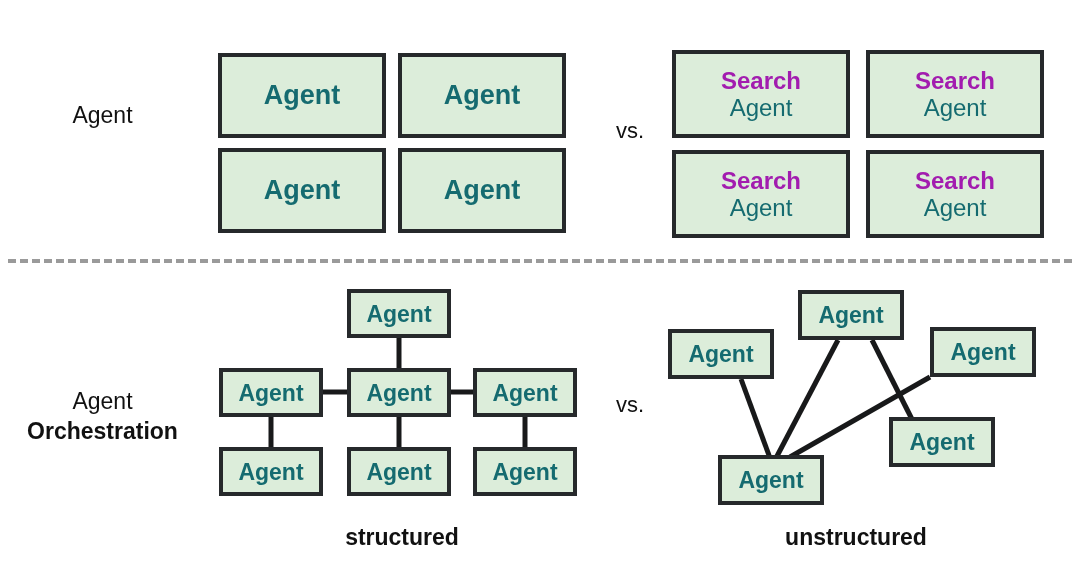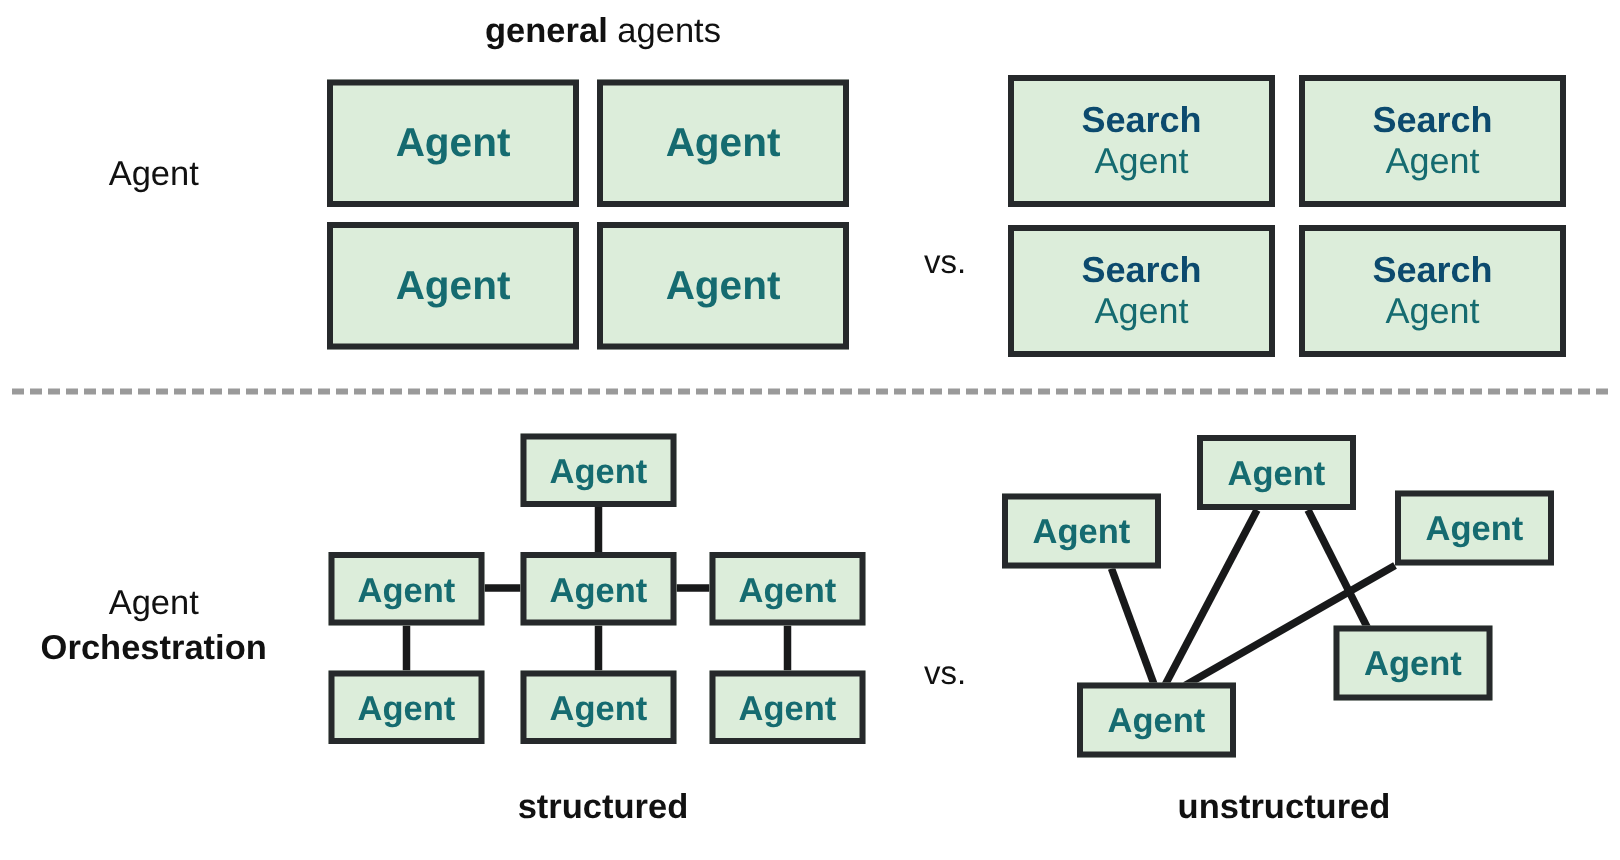--- a/index.html
+++ b/index.html
@@ -65,21 +65,20 @@
 
   
   .vs-label {
     position: absolute;
     font-size: 22px;
     line-height: 26px;
     font-weight: normal;
     color: #111111;
     text-align: center;
     width: 60px;
-    margin-top: 44px;
   }
   #vs-top    { left: 600px; top: 118px; }
   #vs-bottom { left: 600px; top: 392px; }
 
   
   #divider {
     position: absolute;
     left: 8px;
     top: 259px;
     width: 1064px;
@@ -103,21 +102,21 @@
     font-size: 27px;
     line-height: 31px;
     font-weight: bold;
     color: #156b70;
     white-space: nowrap;
   }
   .node .role-text {
     font-size: 24px;
     line-height: 27px;
     font-weight: bold;
-    color: #0c4a6e;
+    color: #a21caf;
     white-space: nowrap;
   }
   .node.two-line .agent-text {
     font-weight: normal;
     font-size: 24px;
     line-height: 28px;
   }
   .node.small .agent-text {
     font-size: 23px;
     line-height: 26px;
@@ -160,23 +159,20 @@
     z-index: 1;
     pointer-events: none;
   }
   .edges line { stroke: #18191a; stroke-width: 5; }
 </style>
 </head>
 <body>
 
 <div class="canvas">
 
-  <div class="col-header" id="header-general">
-    <span class="strong">general</span><span class="light"> agents</span>
-  </div>
 
   <div class="row-label" id="label-initialization">
     <span class="line1">Agent</span>
   </div>
   <div class="row-label" id="label-orchestration">
     <span class="line1">Agent</span>
     <span class="line2">Orchestration</span>
   </div>
 
   <div class="vs-label" id="vs-top">vs.</div>

